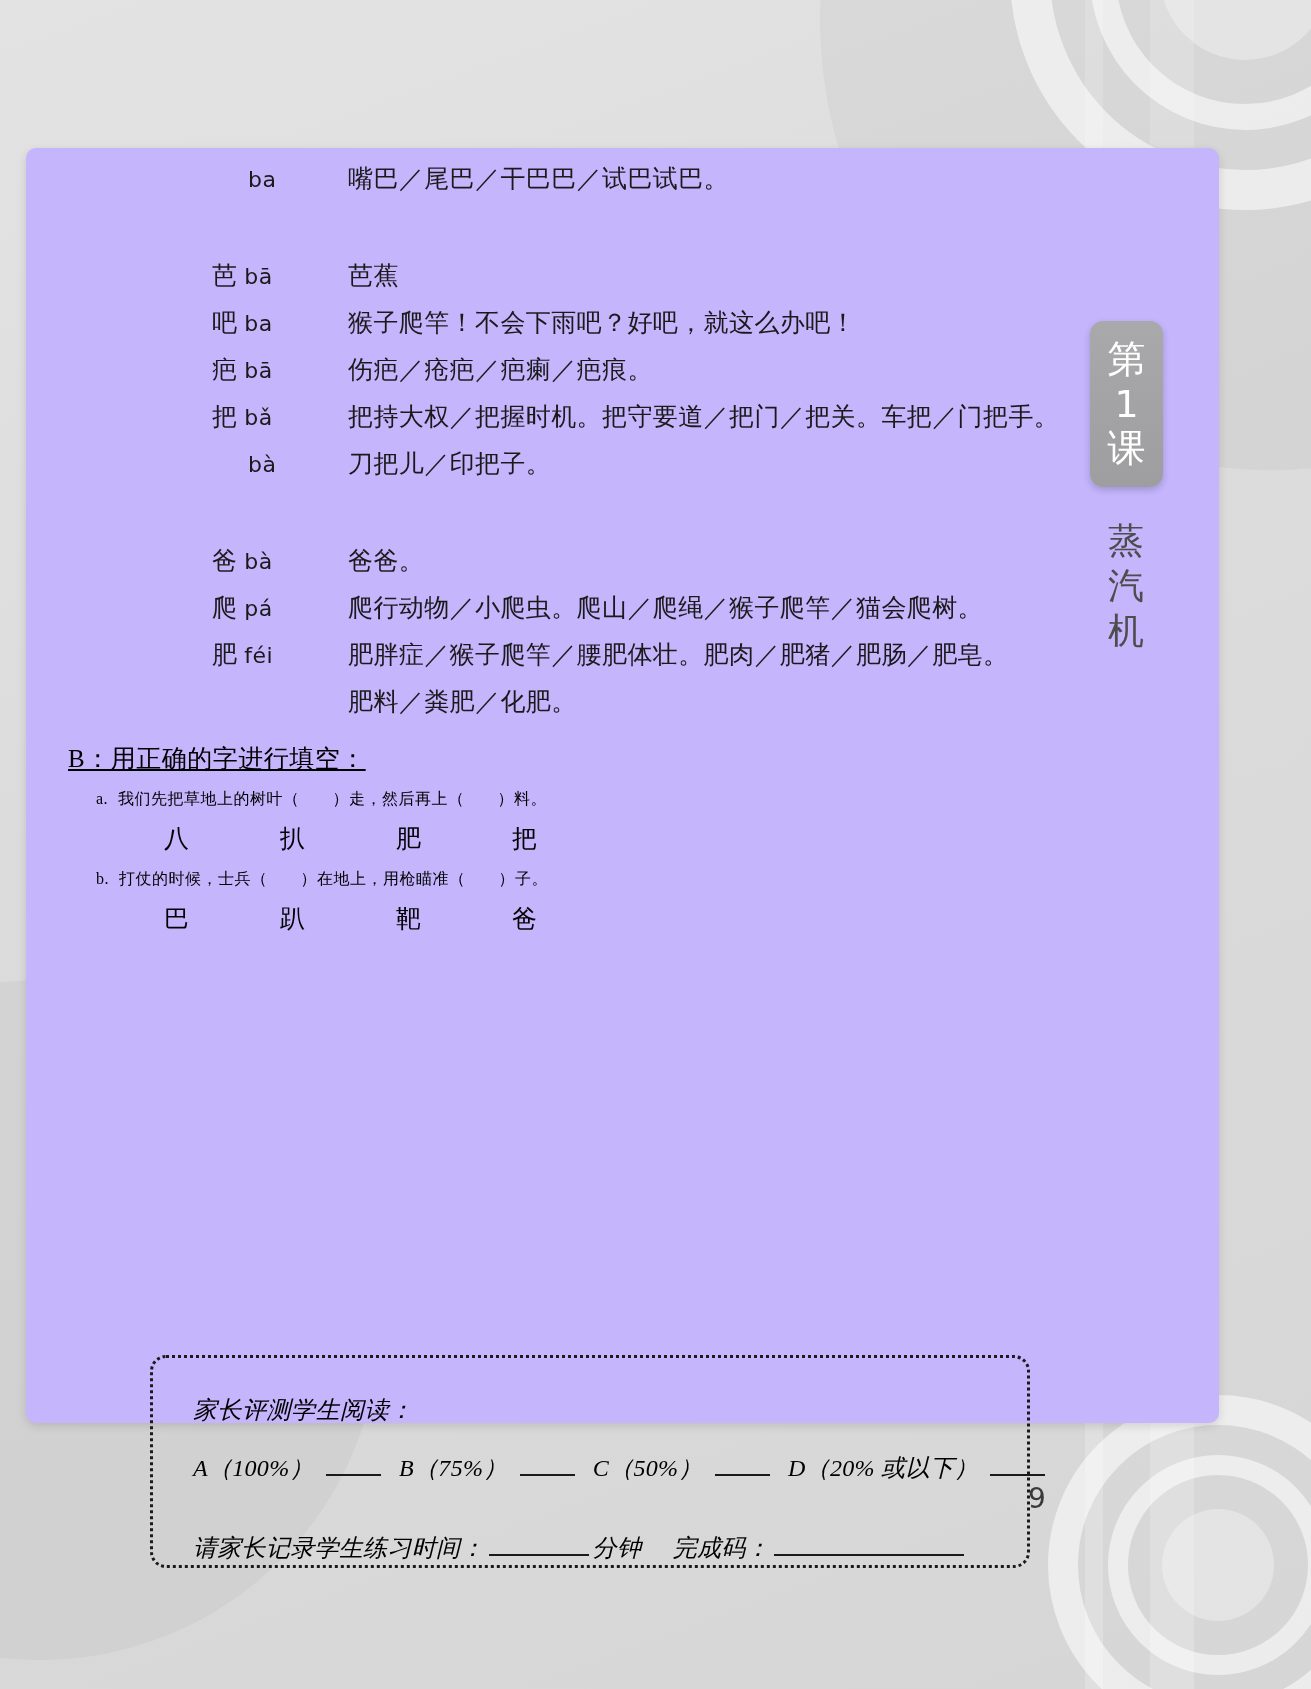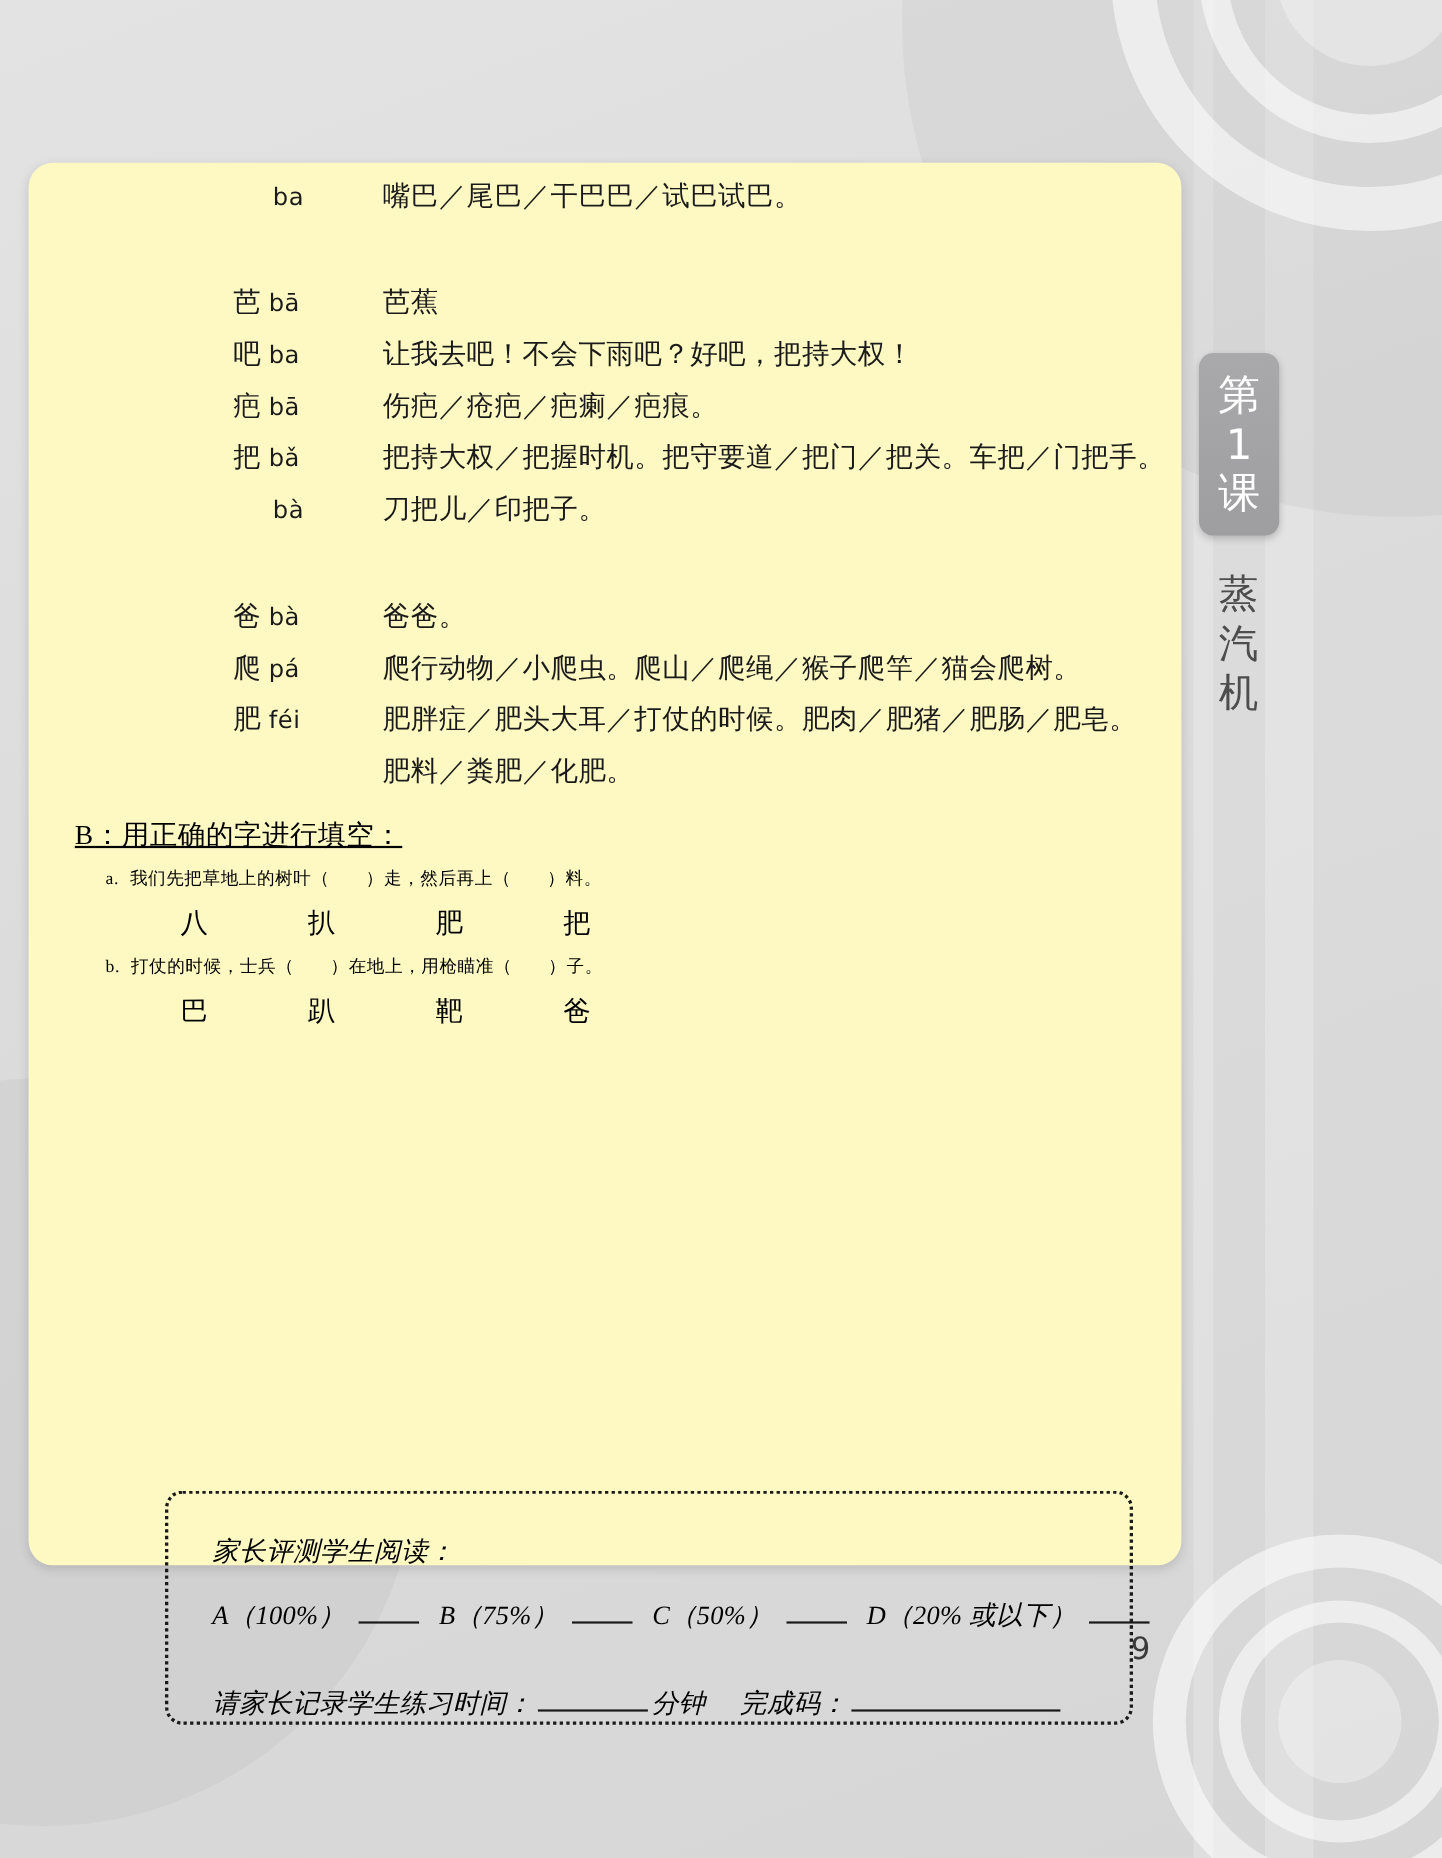--- a/index.html
+++ b/index.html
@@ -38,24 +38,24 @@
   .deco-band {
     position: absolute;
     background: rgba(255,255,255,0.22);
   }
 
   
   #content-card {
     position: absolute;
     left: 26px;
     top: 148px;
-    width: 1048px;
+    width: 1193px;
     height: 1275px;
-    background: #fef9c3;
-    border-radius: 22px;
+    background: #c4b5fd;
+    border-radius: 10px;
     box-shadow: 0 3px 10px rgba(0,0,0,0.13);
   }
 
   
   #doc-body {
     position: absolute;
     left: 186px;
     top: 18px;
     width: 860px;
     font-size: 25px;
@@ -221,21 +221,21 @@
 
     <div class="gap-md"></div>
 
     <div class="entry-row">
       <div class="entry-head"><span>芭</span>&nbsp;<span class="pinyin">bā</span></div>
       <div class="entry-body">芭蕉</div>
     </div>
 
     <div class="entry-row">
       <div class="entry-head"><span>吧</span>&nbsp;<span class="pinyin">ba</span></div>
-      <div class="entry-body">让我去吧！不会下雨吧？好吧，把持大权！</div>
+      <div class="entry-body">猴子爬竿！不会下雨吧？好吧，就这么办吧！</div>
     </div>
 
     <div class="entry-row">
       <div class="entry-head"><span>疤</span>&nbsp;<span class="pinyin">bā</span></div>
       <div class="entry-body">伤疤／疮疤／疤瘌／疤痕。</div>
     </div>
 
     <div class="entry-row">
       <div class="entry-head"><span>把</span>&nbsp;<span class="pinyin">bǎ</span></div>
       <div class="entry-body">把持大权／把握时机。把守要道／把门／把关。车把／门把手。</div>
@@ -254,21 +254,21 @@
       <div class="entry-body">爸爸。</div>
     </div>
 
     <div class="entry-row">
       <div class="entry-head"><span>爬</span>&nbsp;<span class="pinyin">pá</span></div>
       <div class="entry-body">爬行动物／小爬虫。爬山／爬绳／猴子爬竿／猫会爬树。</div>
     </div>
 
     <div class="entry-row">
       <div class="entry-head"><span>肥</span>&nbsp;<span class="pinyin">féi</span></div>
-      <div class="entry-body">肥胖症／肥头大耳／打仗的时候。肥肉／肥猪／肥肠／肥皂。</div>
+      <div class="entry-body">肥胖症／猴子爬竿／腰肥体壮。肥肉／肥猪／肥肠／肥皂。</div>
     </div>
 
     <div class="entry-row">
       <div class="entry-head indent"></div>
       <div class="entry-body">肥料／粪肥／化肥。</div>
     </div>
   </div>
 
   <div style="position:absolute; left:42px; top:590px; width:990px;">
 

